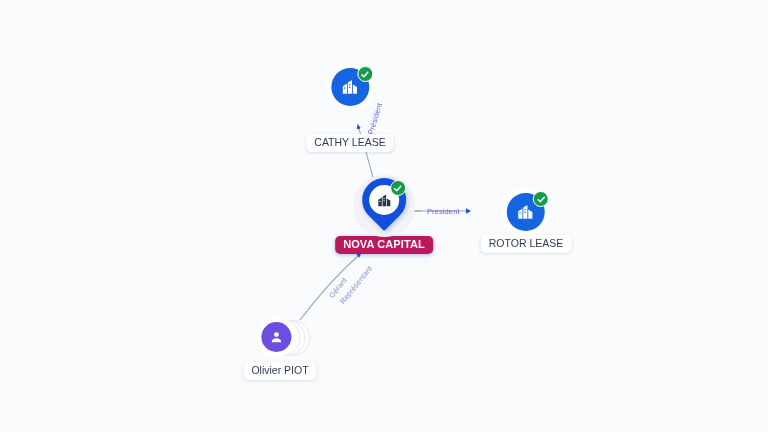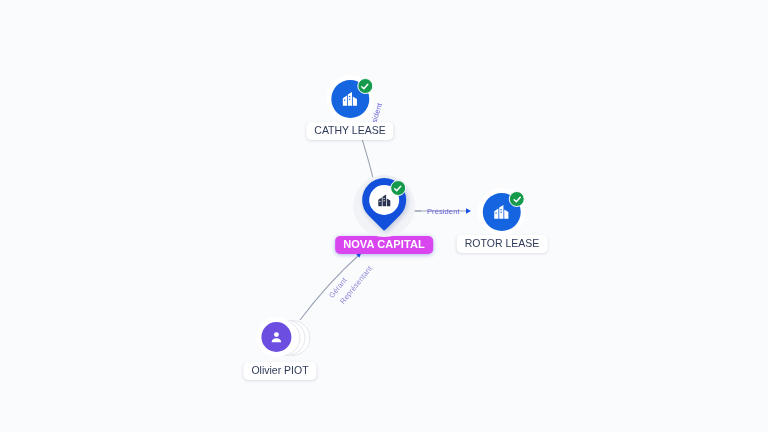--- a/index.html
+++ b/index.html
@@ -151,21 +151,21 @@
     padding: 3px 8px 4px 8px;
     border-radius: 5px;
     background: #ffffff;
     color: #2e3a59;
     font-size: 10.5px;
     line-height: 11px;
     white-space: nowrap;
     box-shadow: 0 1px 3px rgba(40,60,100,0.14);
   }
   .node-label.primary {
-    background: #d946ef;
+    background: #be185d;
     color: #ffffff;
     font-weight: bold;
     font-size: 11px;
     letter-spacing: 0.1px;
     box-shadow: 0 1px 4px rgba(20,60,190,0.35);
   }
 
   .edge-label {
     position: absolute;
     font-size: 7.5px;
@@ -197,21 +197,21 @@
     <path d="M300,320 C318,296 340,272 360,254" stroke="#9aa3b4" stroke-width="1.1" fill="none" marker-end="url(#arrowhead)"></path>
   </svg>
 
   <div class="edge-label" style="left:366px; top:133px; transform: rotate(-73deg);">Président</div>
 
   <div class="edge-label" style="left:427px; top:207px;">Président</div>
 
   <div class="edge-label dim" style="left:327px; top:294px; transform: rotate(-51deg);">Gérant</div>
   <div class="edge-label dim" style="left:338px; top:300px; transform: rotate(-51deg);">Représentant</div>
 
-  <div class="node" style="left:350px; top:110px;">
+  <div class="node" style="left:350px; top:110px;gap:24px;">
     <div class="circle-node blue">
       <svg width="20" height="20" viewBox="0 0 24 24" fill="#ffffff">
         <path d="M3 20V11l5-3.2V20H3zm6 0V6.6l5-3.1V20H9zm6 0V9l5 3.1V20h-5z"></path>
         <rect x="4.4" y="12.6" width="1.5" height="1.5" fill="#1565e0"></rect>
         <rect x="10.5" y="8.4" width="1.5" height="1.5" fill="#1565e0"></rect>
         <rect x="10.5" y="11.6" width="1.5" height="1.5" fill="#1565e0"></rect>
       </svg>
       <span class="check-badge">
         <svg width="9" height="9" viewBox="0 0 24 24" fill="none" stroke="#ffffff" stroke-width="4" stroke-linecap="round" stroke-linejoin="round">
           <path d="M4 12.5 L9.5 18 L20 6"></path>
@@ -236,21 +236,21 @@
       </div>
       <span class="check-badge">
         <svg width="9" height="9" viewBox="0 0 24 24" fill="none" stroke="#ffffff" stroke-width="4" stroke-linecap="round" stroke-linejoin="round">
           <path d="M4 12.5 L9.5 18 L20 6"></path>
         </svg>
       </span>
     </div>
     <div class="node-label primary">NOVA CAPITAL</div>
   </div>
 
-  <div class="node" style="left:502px; top:223px;text-align:center;">
+  <div class="node" style="left:526px; top:223px;text-align:center;">
     <div class="circle-node blue">
       <svg width="20" height="20" viewBox="0 0 24 24" fill="#ffffff">
         <path d="M3 20V11l5-3.2V20H3zm6 0V6.6l5-3.1V20H9zm6 0V9l5 3.1V20h-5z"></path>
         <rect x="4.4" y="12.6" width="1.5" height="1.5" fill="#1565e0"></rect>
         <rect x="10.5" y="8.4" width="1.5" height="1.5" fill="#1565e0"></rect>
         <rect x="10.5" y="11.6" width="1.5" height="1.5" fill="#1565e0"></rect>
       </svg>
       <span class="check-badge">
         <svg width="9" height="9" viewBox="0 0 24 24" fill="none" stroke="#ffffff" stroke-width="4" stroke-linecap="round" stroke-linejoin="round">
           <path d="M4 12.5 L9.5 18 L20 6"></path>

